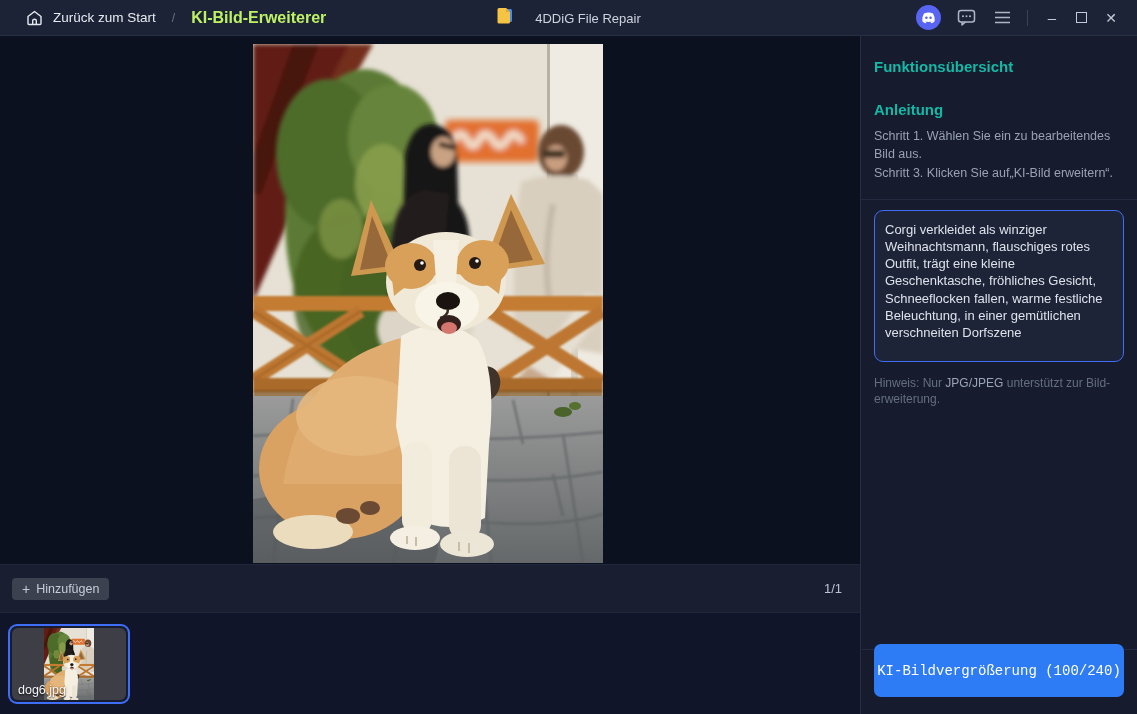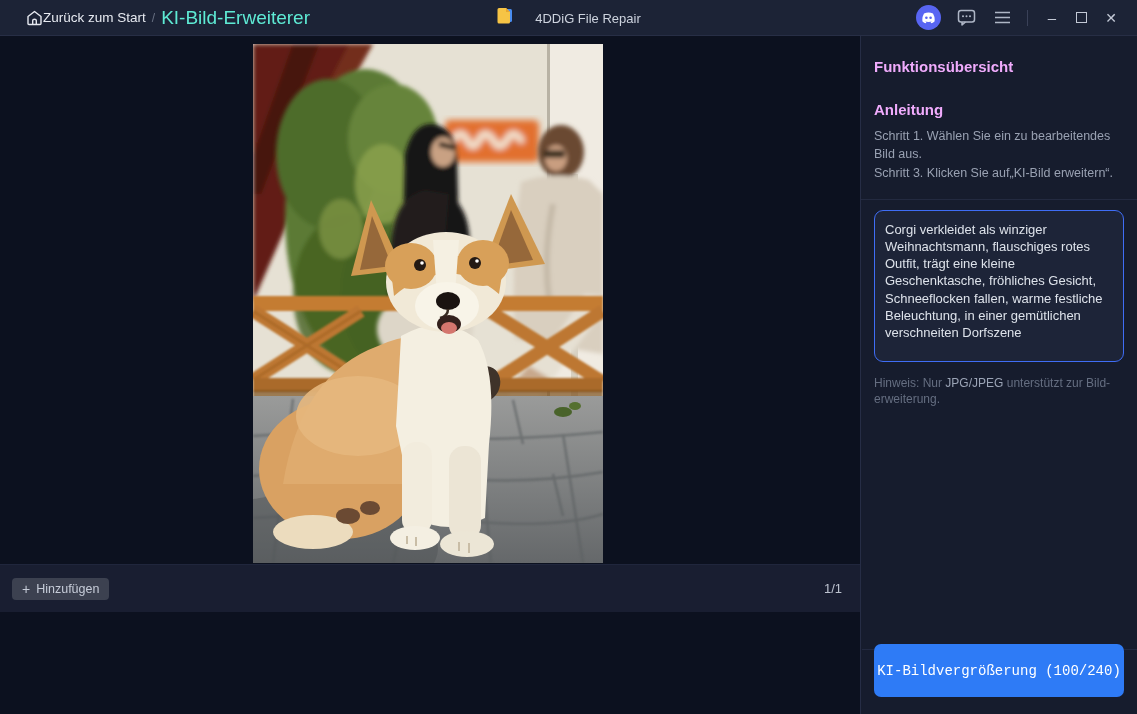--- a/index.html
+++ b/index.html
@@ -4,25 +4,25 @@
 <style>
   * { margin:0; padding:0; box-sizing:border-box; }
   html,body { width:1137px; height:714px; overflow:hidden; background:#0c111f;
               font-family:"Liberation Sans", sans-serif; }
   .app { position:relative; width:1137px; height:714px; background:#0c111f; }
 
   
   .titlebar { position:absolute; left:0; top:0; width:1137px; height:36px;
               background:#1c2336; border-bottom:1px solid #272e45;
               display:flex; align-items:center; }
-  .tb-left { display:flex; align-items:center; padding-left:26px; flex:0 0 auto; }
+  .tb-left { display:flex; align-items:center; gap:10px; padding-left:26px; flex:0 0 auto; }
   .home-btn { display:flex; align-items:center; cursor:pointer; }
   .crumb-back { color:#e7eaf1; font-size:13.5px; cursor:pointer; }
   .crumb-sep { color:#6a7284; font-size:12px; padding:0 6px; }
-  .crumb-cur { color:#5eead4; font-size:19px; }
+  .crumb-cur { color:#bef264; font-size:16px;font-weight:bold; }
   .tb-center { position:absolute; left:0; right:0; top:0; height:36px;
                display:flex; align-items:center; justify-content:center; gap:20px; pointer-events:none; }
   .app-title { color:#cdd3de; font-size:13px; }
   .tb-right { margin-left:auto; display:flex; align-items:center; gap:14px; padding-right:16px; z-index:2; }
   .disc { width:25px; height:25px; border-radius:50%; background:#5865f2;
           display:flex; align-items:center; justify-content:center; cursor:pointer; }
   .tb-ico { width:22px; height:22px; display:flex; align-items:center; justify-content:center;
             color:#aeb5c5; cursor:pointer; }
   .tb-vsep { width:1px; height:16px; background:#3a4158; }
   .win-min { color:#c3c9d6; font-size:15px; cursor:pointer; width:20px; text-align:center; }
@@ -50,21 +50,21 @@
                 padding:2px; cursor:pointer; }
   .thumb-inner { position:relative; width:100%; height:100%; background:#3d3e46;
                  border-radius:6px; overflow:hidden; display:flex; justify-content:center; }
   .thumb-photo { width:50px; height:74px; }
   .thumb-name { position:absolute; left:6px; bottom:3px; color:#f2f4f8; font-size:12.5px;
                 text-shadow:0 1px 2px rgba(0,0,0,.8); }
 
   
   .sidebar { position:absolute; left:860px; top:36px; width:277px; height:678px;
              background:#161c2d; border-left:1px solid #262d45; padding:22px 13px 0 13px; }
-  .sb-h { color:#f0abfc; font-size:15px; font-weight:bold; }
+  .sb-h { color:#14b8a6; font-size:15px; font-weight:bold; }
   .sb-p { margin-top:10px; color:#99a1b2; font-size:12.5px; line-height:1.38; }
   .sb-steps { margin-top:10px; }
   .sb-step { color:#99a1b2; font-size:12.5px; line-height:1.4; margin-bottom:2px; }
   .sb-div { margin:16px -13px 0 -13px; height:1px; background:#232a40; }
   .prompt-row { margin-top:14px; display:flex; align-items:center; gap:7px; }
   .info-ico { width:15px; height:15px; border:1.2px solid #8a92a4; border-radius:50%;
               color:#8a92a4; font-size:10px; line-height:13px; text-align:center;
               font-style:italic; font-family:"Liberation Serif", serif; cursor:pointer; }
   .prompt-box { margin-top:10px; width:250px; height:152px; background:#1d2438;
                 border:1.6px solid #3f6df5; border-radius:9px; padding:10px 10px;
@@ -252,20 +252,30 @@
     </div>
 
     <div class="toolbar">
       <div class="add-btn">
         <span class="add-plus">+</span>
         <span class="add-label">Hinzufügen</span>
       </div>
       <span class="counter">1/1</span>
     </div>
 
+    <div class="filmstrip">
+      <div class="thumb-card">
+        <div class="thumb-inner">
+          <svg class="thumb-photo">
+              <use href="#corgi-scene" width="50" height="74"></use>
+            </svg>
+          <span class="thumb-name">dog6.jpg</span>
+        </div>
+      </div>
+    </div>
   </div>
 
   <div class="sidebar">
     <div class="sb-h">Funktionsübersicht</div>
 
     <div class="sb-h" style="margin-top:26px">Anleitung</div>
     <div class="sb-steps">
       <div class="sb-step">Schritt 1. Wählen Sie ein zu bearbeitendes Bild aus.</div>
       <div class="sb-step">Schritt 3. Klicken Sie auf„KI-Bild erweitern“.</div>
     </div>

